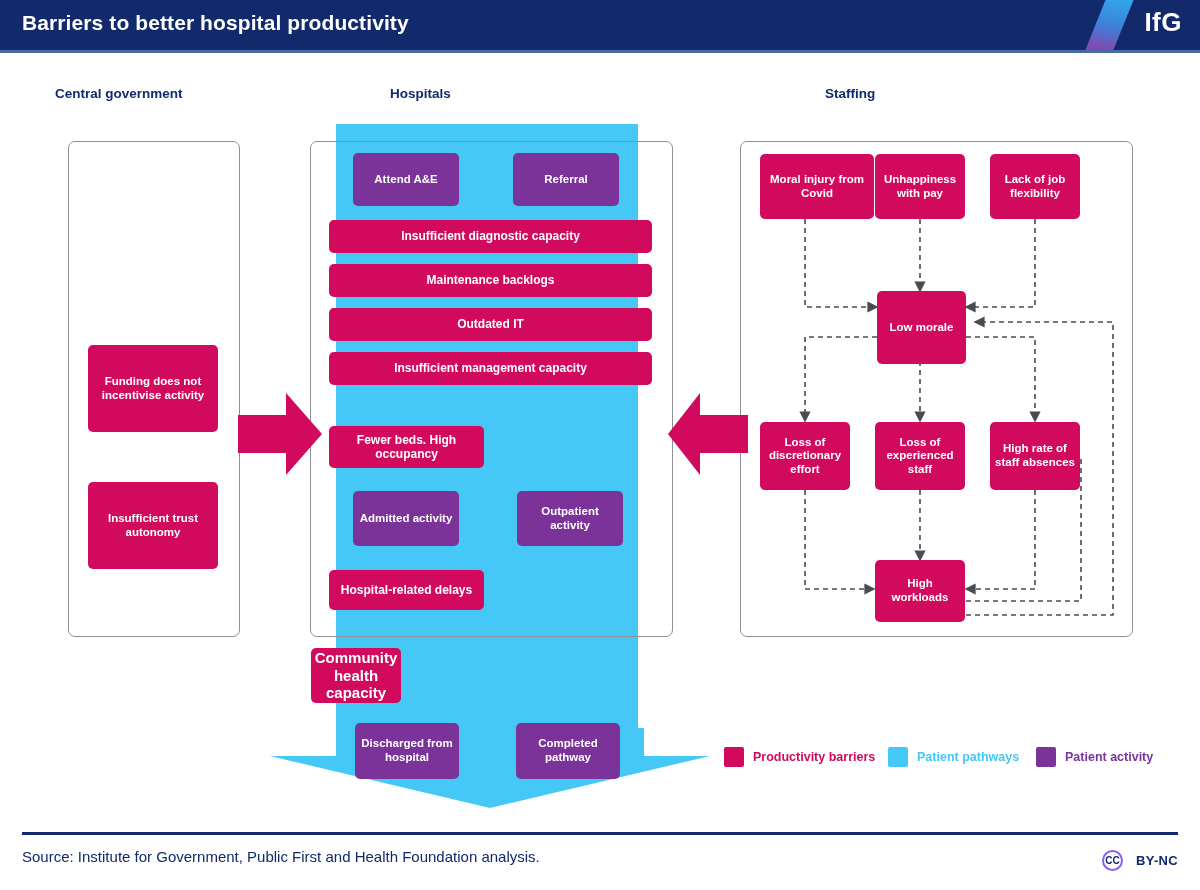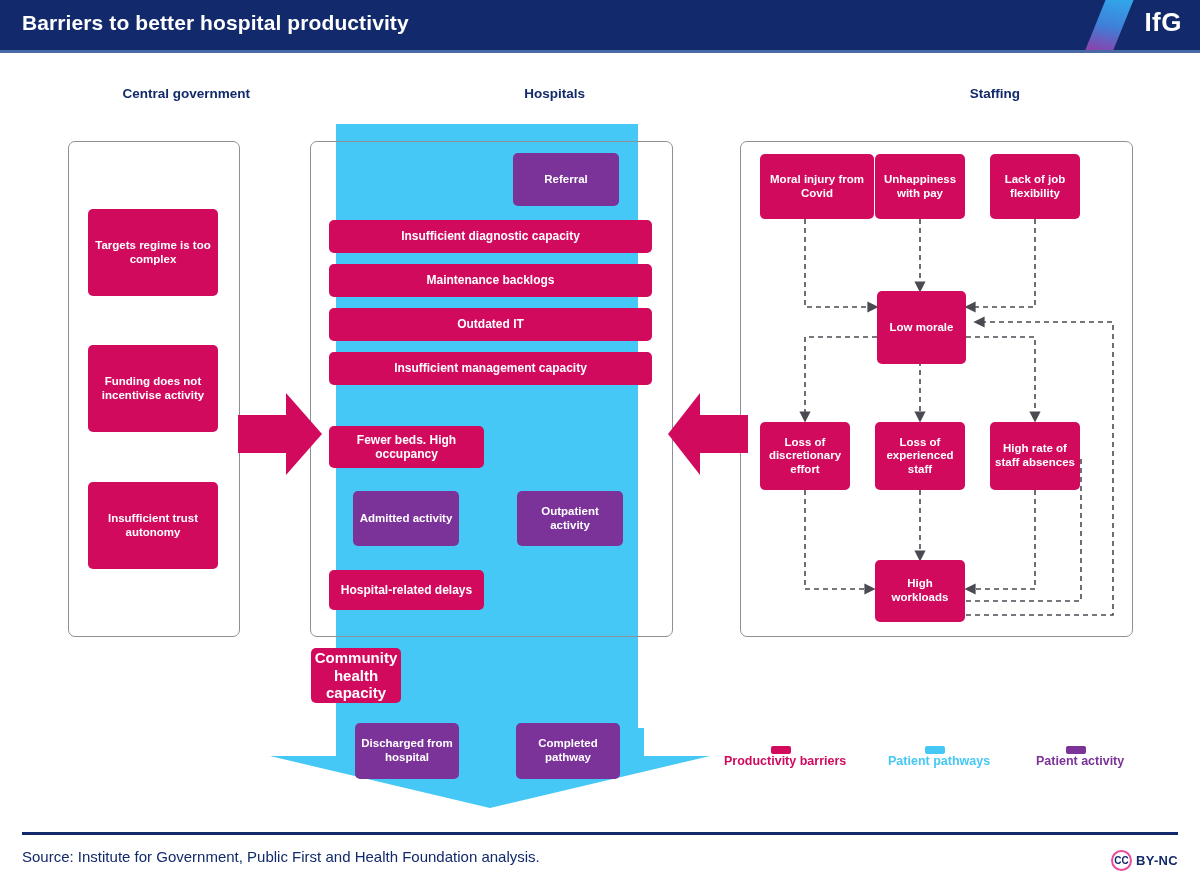--- a/index.html
+++ b/index.html
@@ -29,21 +29,21 @@
     position:absolute;right:18px;top:7px;
     font-size:26px;font-weight:bold;color:#ffffff;letter-spacing:.5px;
   }
   .header-rule{
     position:absolute;left:0;top:50px;width:1200px;height:3px;background:#4A6AA5;
   }
 
   
   .col-title{
     position:absolute;font-size:13.5px;font-weight:bold;color:#122A6B;
-    text-align:right;white-space:nowrap;
+    text-align:left;white-space:nowrap;
   }
 
   
   .frame{
     position:absolute;border:1px solid #8F9097;border-radius:7px;background:transparent;
   }
 
   
   .cyan-band{position:absolute;left:336px;top:124px;width:302px;height:606px;background:#45C8F5;}
   .cyan-arrow{position:absolute;left:270px;top:728px;width:440px;height:80px;}
@@ -59,34 +59,34 @@
   .purple{background:#7B3399;}
 
   
   .bigarrow{position:absolute;}
 
   
   .connectors{position:absolute;left:0;top:0;width:1200px;height:890px;pointer-events:none;}
 
   
   .legend{position:absolute;left:724px;top:746px;height:22px;}
-  .legend-item{position:absolute;top:0;height:22px;display:flex;align-items:center;flex-direction:column;}
+  .legend-item{position:absolute;top:0;height:22px;display:flex;align-items:center;}
   .swatch{width:20px;height:20px;border-radius:2px;margin-right:9px;}
   .legend-label{font-size:12.5px;font-weight:bold;white-space:nowrap;}
 
   
   .footer-rule{position:absolute;left:22px;top:832px;width:1156px;height:3px;background:#122A6B;}
   .footer-text{
     position:absolute;left:22px;top:848px;font-size:15px;color:#122A6B;white-space:nowrap;
   }
   .cc-badge{position:absolute;right:22px;top:850px;display:flex;align-items:center;}
   .cc-circle{
-    width:21px;height:21px;border-radius:50%;border:2px solid #ec4899;
+    width:21px;height:21px;border-radius:50%;border:2px solid #8b5cf6;
     display:flex;align-items:center;justify-content:center;
-    font-size:10px;font-weight:bold;color:#122A6B;box-sizing:border-box;margin-right:4px;
+    font-size:10px;font-weight:bold;color:#122A6B;box-sizing:border-box;margin-right:13px;
   }
   .cc-text{font-size:13px;font-weight:bold;color:#122A6B;letter-spacing:.3px;}
 </style>
 </head>
 <body>
 
 <div id="stage">
 
   <div class="header">
     <div class="title">Barriers to better hospital productivity</div>
@@ -110,30 +110,30 @@
   <div class="frame" style="left:310px;top:141px;width:361px;height:494px;"></div>
   <div class="frame" style="left:740px;top:141px;width:391px;height:494px;"></div>
 
   <svg class="bigarrow" style="left:238px;top:393px;width:84px;height:82px;">
     <polygon points="0,22 48,22 48,0 84,41 48,82 48,60 0,60" fill="#D10A5E"></polygon>
   </svg>
   <svg class="bigarrow" style="left:668px;top:393px;width:80px;height:82px;">
     <polygon points="80,22 32,22 32,0 0,41 32,82 32,60 80,60" fill="#D10A5E"></polygon>
   </svg>
 
-  <div class="node pink" style="left:88px;top:209px;width:130px;height:87px;font-size:11.5px;">
-    <span>Targets regime is too complex</span>
-  </div>
   <div class="node pink" style="left:88px;top:345px;width:130px;height:87px;font-size:11.5px;">
     <span>Funding does not incentivise activity</span>
   </div>
   <div class="node pink" style="left:88px;top:482px;width:130px;height:87px;font-size:11.5px;">
     <span>Insufficient trust autonomy</span>
   </div>
 
+  <div class="node purple" style="left:353px;top:153px;width:106px;height:53px;font-size:11.5px;">
+    <span>Attend A&amp;E</span>
+  </div>
   <div class="node purple" style="left:513px;top:153px;width:106px;height:53px;font-size:11.5px;">
     <span>Referral</span>
   </div>
 
   <div class="node pink" style="left:329px;top:220px;width:323px;height:33px;font-size:12px;">
     <span>Insufficient diagnostic capacity</span>
   </div>
   <div class="node pink" style="left:329px;top:264px;width:323px;height:33px;font-size:12px;">
     <span>Maintenance backlogs</span>
   </div>

